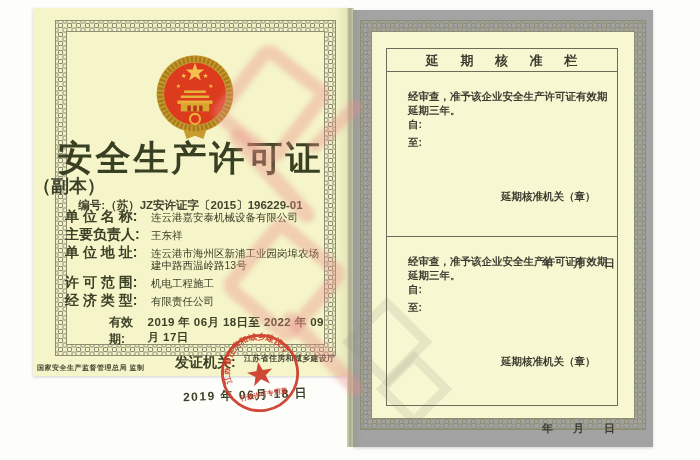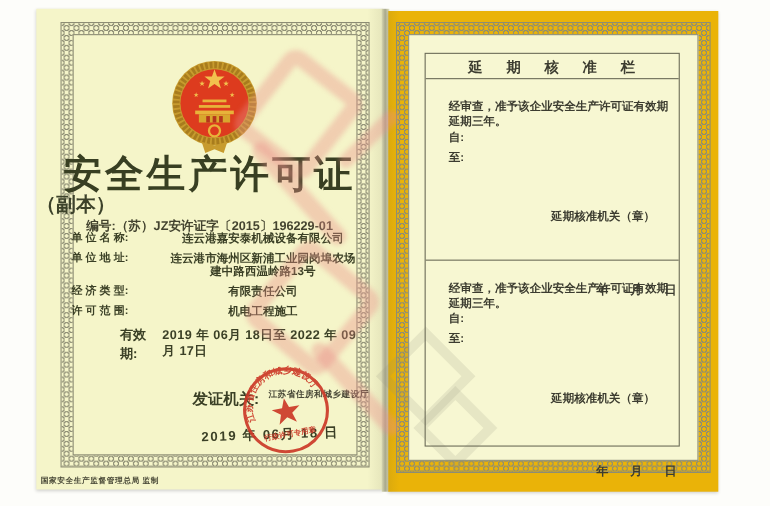--- a/index.html
+++ b/index.html
@@ -3,22 +3,22 @@
 <meta charset="utf-8">
 <style>
   * { margin:0; padding:0; box-sizing:border-box; }
   html,body { width:700px; height:460px; background:#ffffff; }
   body { font-family:"Liberation Sans", sans-serif; position:relative; overflow:hidden; }
 
   .photo { position:absolute; inset:0; background:#fdfdfa; }
 
   
   .page { position:absolute; box-shadow:0 1px 3px rgba(0,0,0,.18); }
-  .page-left  { left:33px; top:8px;  width:315px; height:437px; background:#f5f5c9; }
-  .page-right { left:353px; top:10px; width:300px; height:437px; background:#eab308; }
+  .page-left  { left:33px; top:8px;  width:315px; height:368px; background:#f5f5c9; }
+  .page-right { left:353px; top:10px; width:300px; height:437px; background:#a3a3a3; }
   .page-left::after  { content:""; position:absolute; top:0; right:0; width:14px; height:100%;
                        background:linear-gradient(90deg, rgba(0,0,0,0), rgba(90,90,60,.10)); }
   .page-right::before{ content:""; position:absolute; top:0; left:0; width:10px; height:100%;
                        background:linear-gradient(270deg, rgba(0,0,0,0), rgba(90,90,60,.10)); }
   .fold { position:absolute; left:347px; top:8px; width:7px; height:439px;
           background:linear-gradient(90deg,#d6d6b2,#a9a98c 45%,#e7e7c6); }
 
   
   .chain-frame { position:absolute; border:1px solid #8d8d74;
     background-image:
@@ -36,22 +36,22 @@
 
   .title   { position:absolute; left:0; top:127px; width:100%; text-align:center;
              font-size:35px; font-weight:bold; letter-spacing:3px; color:#383f22; }
   .subtitle{ position:absolute; left:0; top:166px; width:100%; text-align:left;
              font-size:18px; font-weight:bold; color:#3c422a; }
   .serial  { position:absolute; left:0; top:190px; width:100%; text-align:center;
              font-size:11.5px; font-weight:bold; color:#43432f; }
 
   .fields { position:absolute; left:32px; top:202px; width:268px; color:#3b4026; }
   .frow { display:flex; margin-bottom:5px; }
-  .frow .lbl { width:86px; flex:0 0 86px; font-size:10px; font-weight:bold; line-height:13px; }
-  .frow .val { font-size:10.5px; font-weight:bold; line-height:12px; padding-top:1px; width:176px;text-align:center; }
+  .frow .lbl { width:86px; flex:0 0 86px; font-size:14px; font-weight:bold; line-height:13px; }
+  .frow .val { font-size:10.5px; font-weight:normal; line-height:12px; padding-top:1px; width:176px; }
   .validity { display:flex; margin-top:7px; font-weight:bold; color:#3b4026;padding-left:44px; }
   .validity .vlbl { font-size:12px; }
   .validity .vval { font-size:11.5px; padding-left:5px; padding-top:1px; letter-spacing:.4px; }
 
   .issuer-lbl { position:absolute; left:142px; top:346px; font-size:14px; font-weight:bold; color:#3b4026; }
   .issuer-val { position:absolute; left:211px; top:345px; font-size:8px; font-weight:bold;
                 color:#474736; letter-spacing:.3px; }
   .issue-date { position:absolute; left:150px; top:379px; font-size:12px; font-weight:bold;
                 color:#3b4026; letter-spacing:1.5px; transform:rotate(-2deg); }
   .seal { position:absolute; left:187px; top:325px; width:80px; height:80px;
@@ -123,30 +123,34 @@
     <div class="title">安全生产许可证</div>
     <div class="subtitle">（副本）</div>
     <div class="serial">编号:（苏）JZ安许证字〔2015〕196229-01</div>
 
     <div class="fields">
       <div class="frow">
         <span class="lbl">单 位 名 称:</span>
         <span class="val">连云港嘉安泰机械设备有限公司</span>
       </div>
       <div class="frow">
+        <span class="lbl">主要负责人:</span>
+        <span class="val">王东祥</span>
+      </div>
+      <div class="frow">
         <span class="lbl">单 位 地 址:</span>
         <span class="val">连云港市海州区新浦工业园岗埠农场建中路西温岭路13号</span>
       </div>
       <div class="frow">
+        <span class="lbl">许 可 范 围:</span>
+        <span class="val">机电工程施工</span>
+      </div>
+      <div class="frow">
         <span class="lbl">经 济 类 型:</span>
         <span class="val">有限责任公司</span>
-      </div>
-      <div class="frow">
-        <span class="lbl">许 可 范 围:</span>
-        <span class="val">机电工程施工</span>
       </div>
       <div class="validity">
         <span class="vlbl">有效期:</span>
         <span class="vval">2019 年 06月 18日至 2022 年 09 月 17日</span>
       </div>
     </div>
 
     <div class="issuer-lbl">发证机关:</div>
     <div class="issuer-val">江苏省住房和城乡建设厅</div>
     <div class="issue-date">2019 年 06月 18 日</div>

